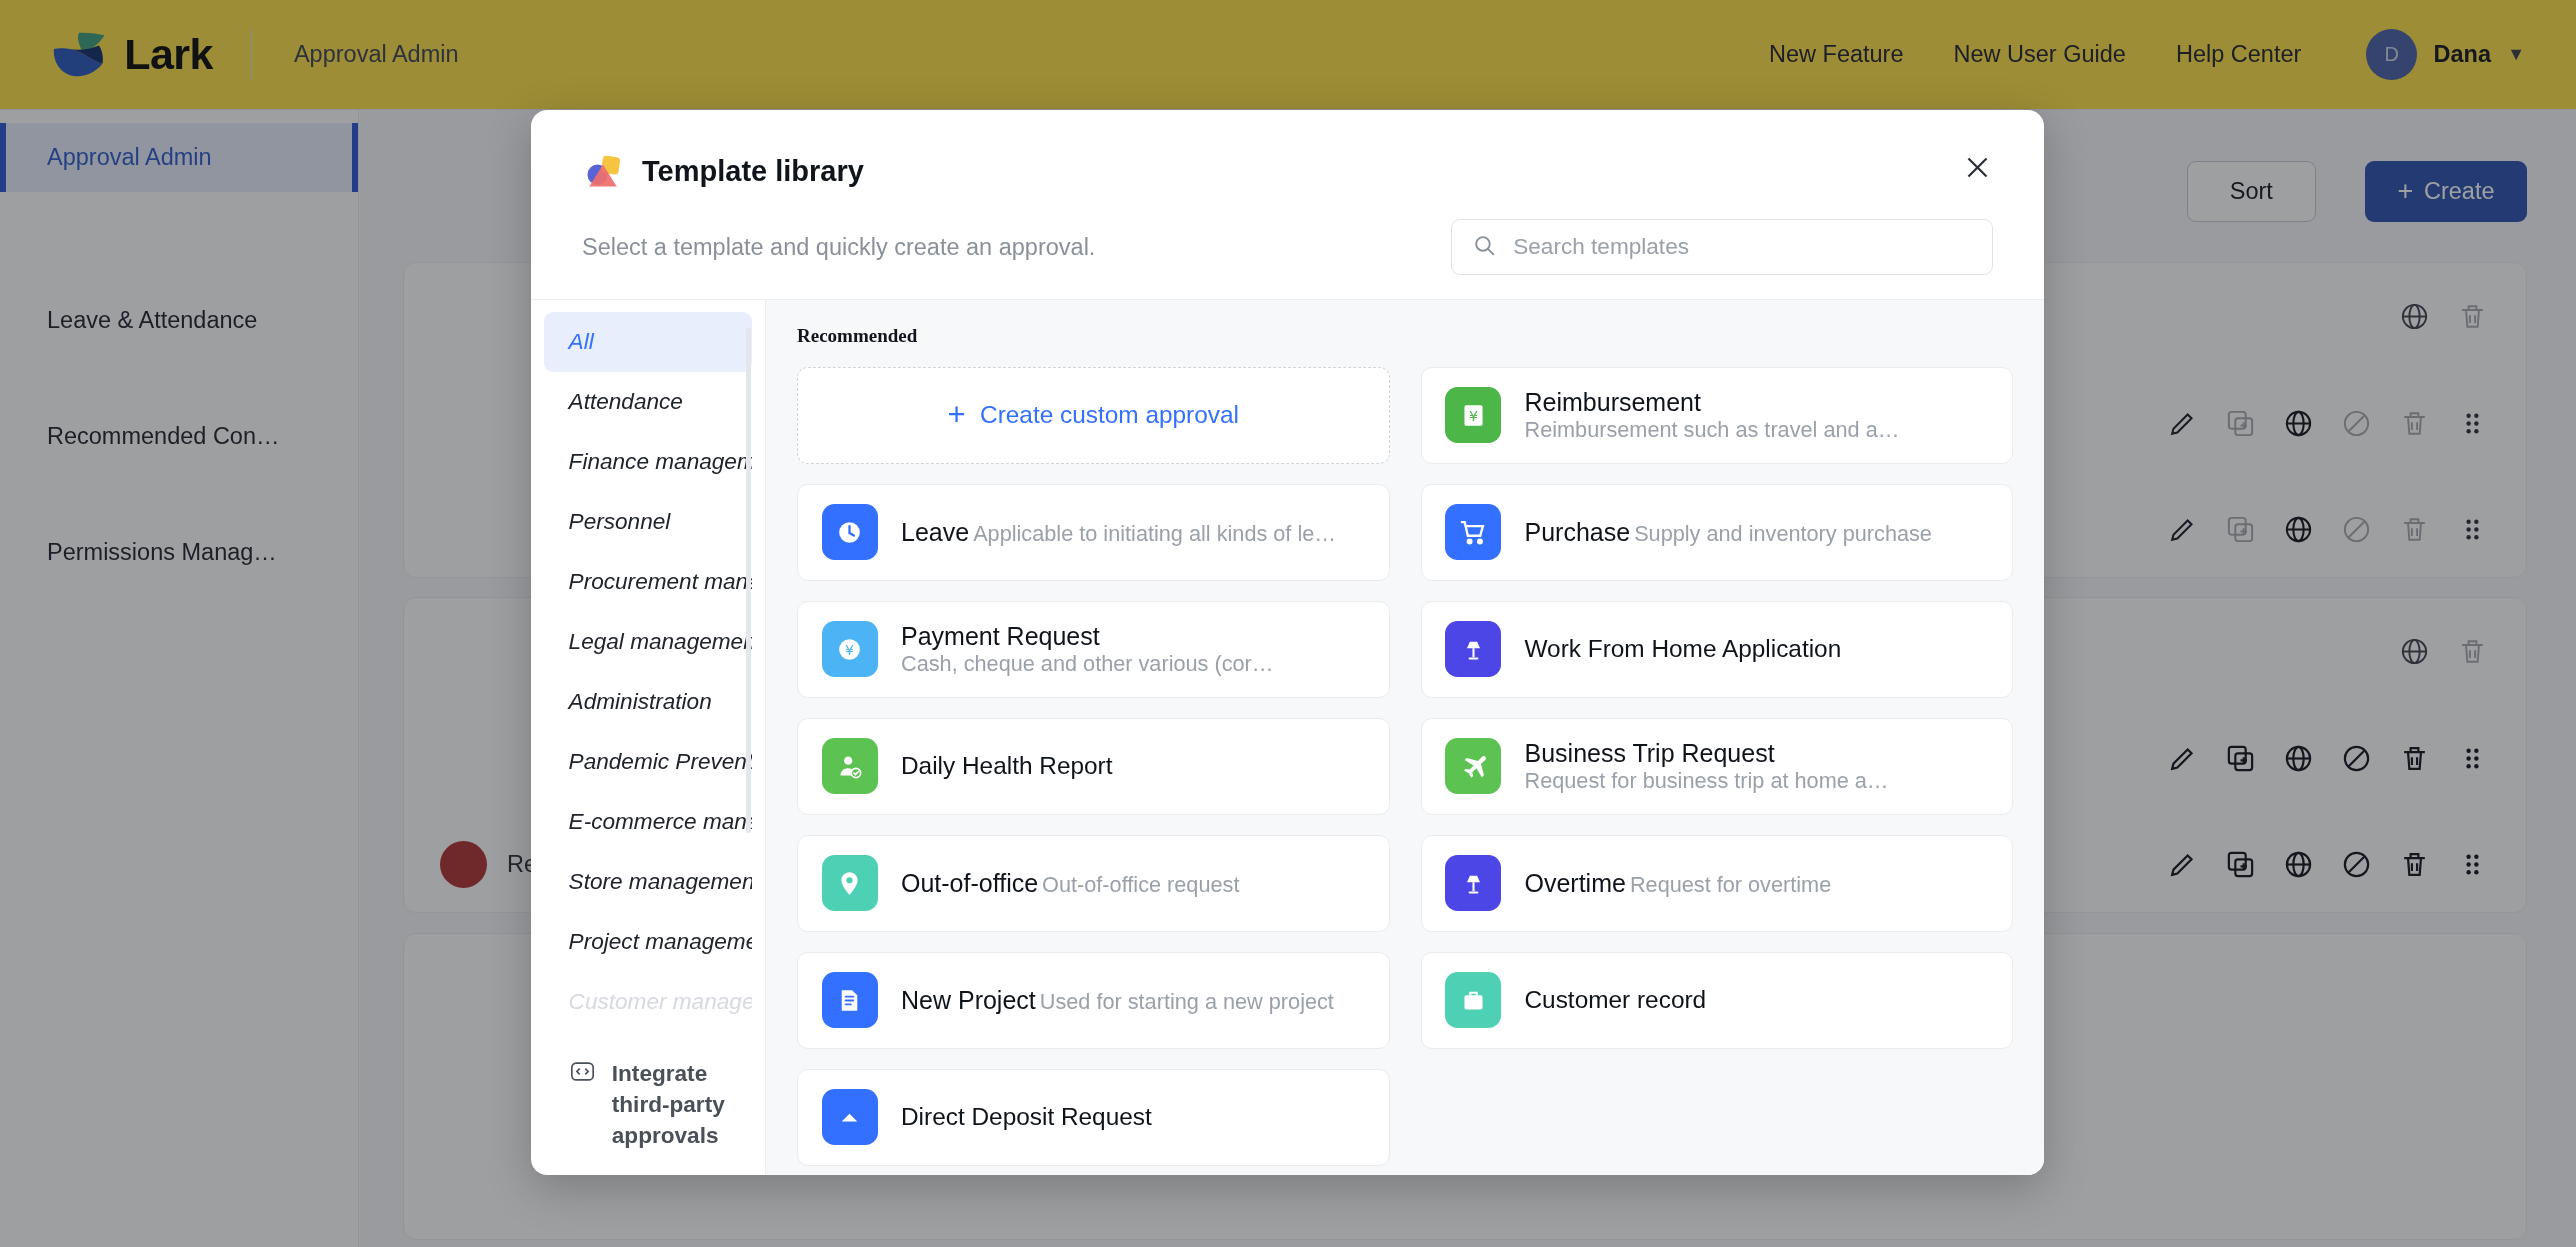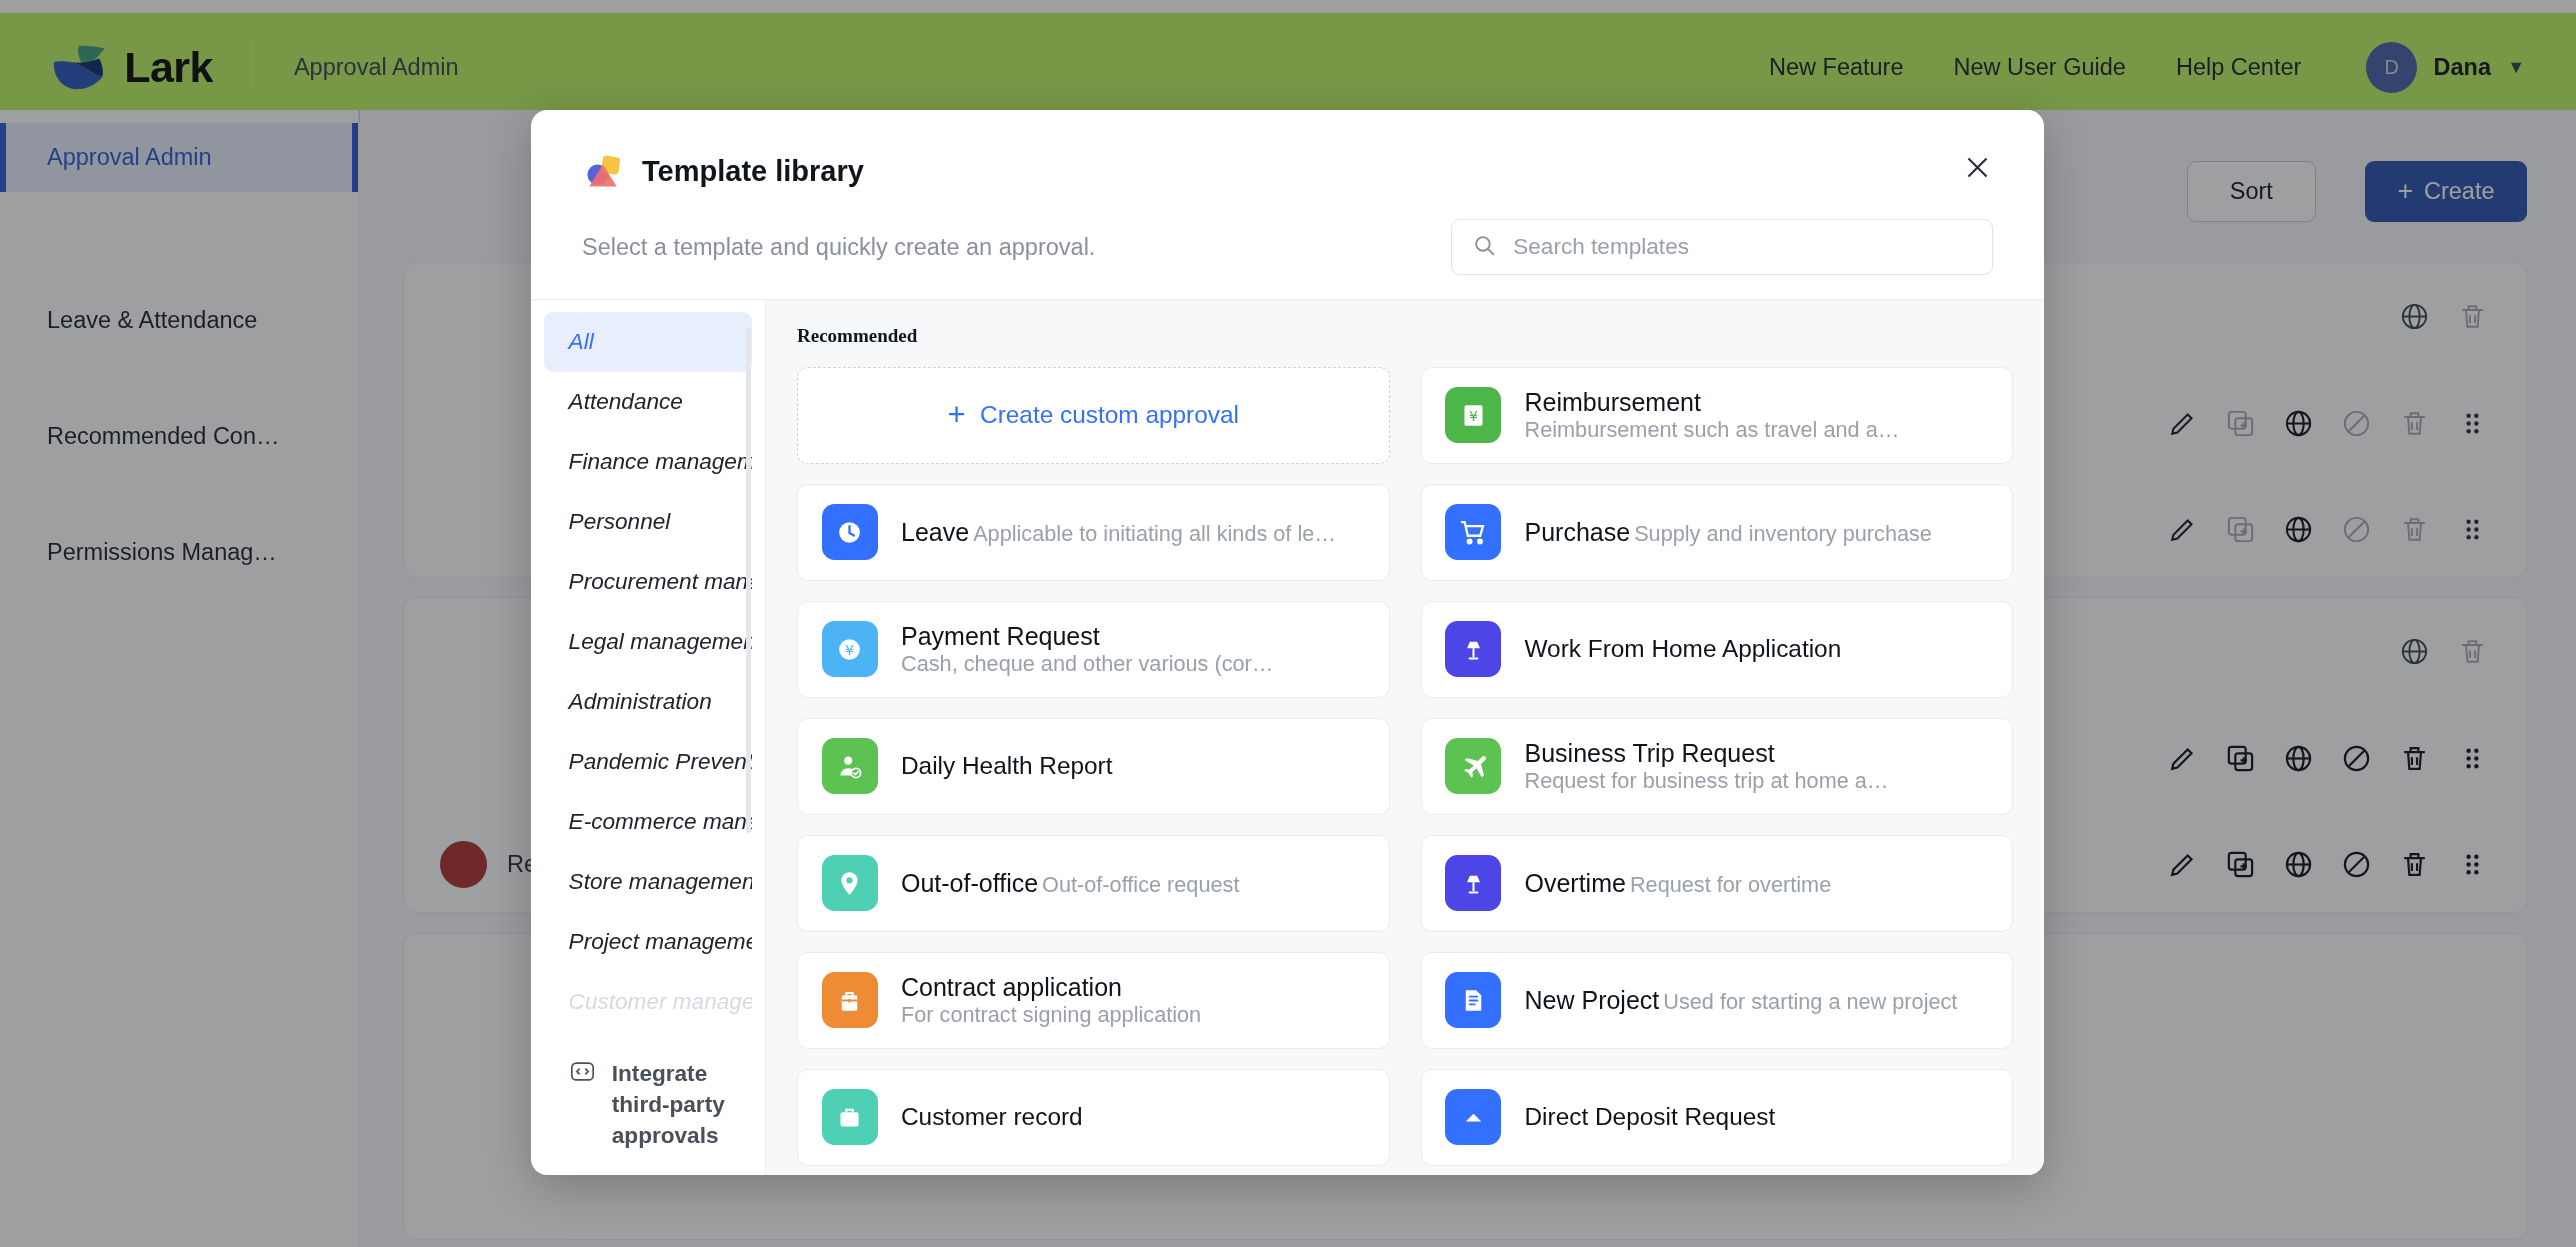--- a/index.html
+++ b/index.html
@@ -8,22 +8,22 @@
     overflow: hidden;
     font-family: "Liberation Sans", sans-serif;
     background: #ffffff;
   }
   #root { position: relative; width: 2576px; height: 1247px; }
 
   
   .app-bg { position: absolute; inset: 0; background: #ffffff; }
 
   .topbar {
-    position: absolute; left: 0; top: 13px; width: 2576px; height: 110px;
-    background: #bef264; display: flex; align-items: center;
+    position: absolute; left: 0; top: 0; width: 2576px; height: 110px;
+    background: #fde047; display: flex; align-items: center;
     border-bottom: 0.9px solid #e8eaed;
   }
   .brand { display: flex; align-items: center; margin-left: 52px; }
   .brand-logo { width: 56px; height: 47px; position: relative; }
   .brand-logo svg { display: block; }
   .brand-name {
     font-size: 43px; font-weight: bold; color: #0b0b0b;
     margin-left: 16.2px; letter-spacing: -0.5px;
   }
   .topbar-divider {
@@ -637,34 +637,20 @@
                   <path d="M12 11v7" stroke="#ffffff" stroke-width="1.6"></path>
                   <path d="M9 19h6" stroke="#ffffff" stroke-width="1.6" stroke-linecap="round"></path>
                 </svg>
             </span>
             <span class="tpl-text">
               <span class="tpl-name">Overtime</span>
               <span class="tpl-desc">Request for overtime</span>
             </span>
           </div>
 
-          <div class="tpl-card">
-            <span class="tpl-ic" style="background:#ef8b34">
-              <svg width="31" height="31" viewBox="0 0 24 24">
-                  <rect x="6" y="8" width="12" height="12" rx="1.3" fill="#ffffff"></rect>
-                  <path d="M9.5 8V6.2h5V8" stroke="#ffffff" stroke-width="1.6" fill="none"></path>
-                  <path d="M6 12h12" stroke="#ef8b34" stroke-width="1.5"></path>
-                  <path d="M11 11h2v2.4h-2z" fill="#ef8b34"></path>
-                </svg>
-            </span>
-            <span class="tpl-text">
-              <span class="tpl-name">Contract application</span>
-              <span class="tpl-desc">For contract signing application</span>
-            </span>
-          </div>
 
           <div class="tpl-card">
             <span class="tpl-ic" style="background:#3370ff">
               <svg width="31" height="31" viewBox="0 0 24 24">
                   <path d="M6 4h8l4 4v12H6z" fill="#ffffff"></path>
                   <path d="M9 9h6M9 12h6M9 15h4" stroke="#3370ff" stroke-width="1.4" stroke-linecap="round"></path>
                 </svg>
             </span>
             <span class="tpl-text">
               <span class="tpl-name">New Project</span>

